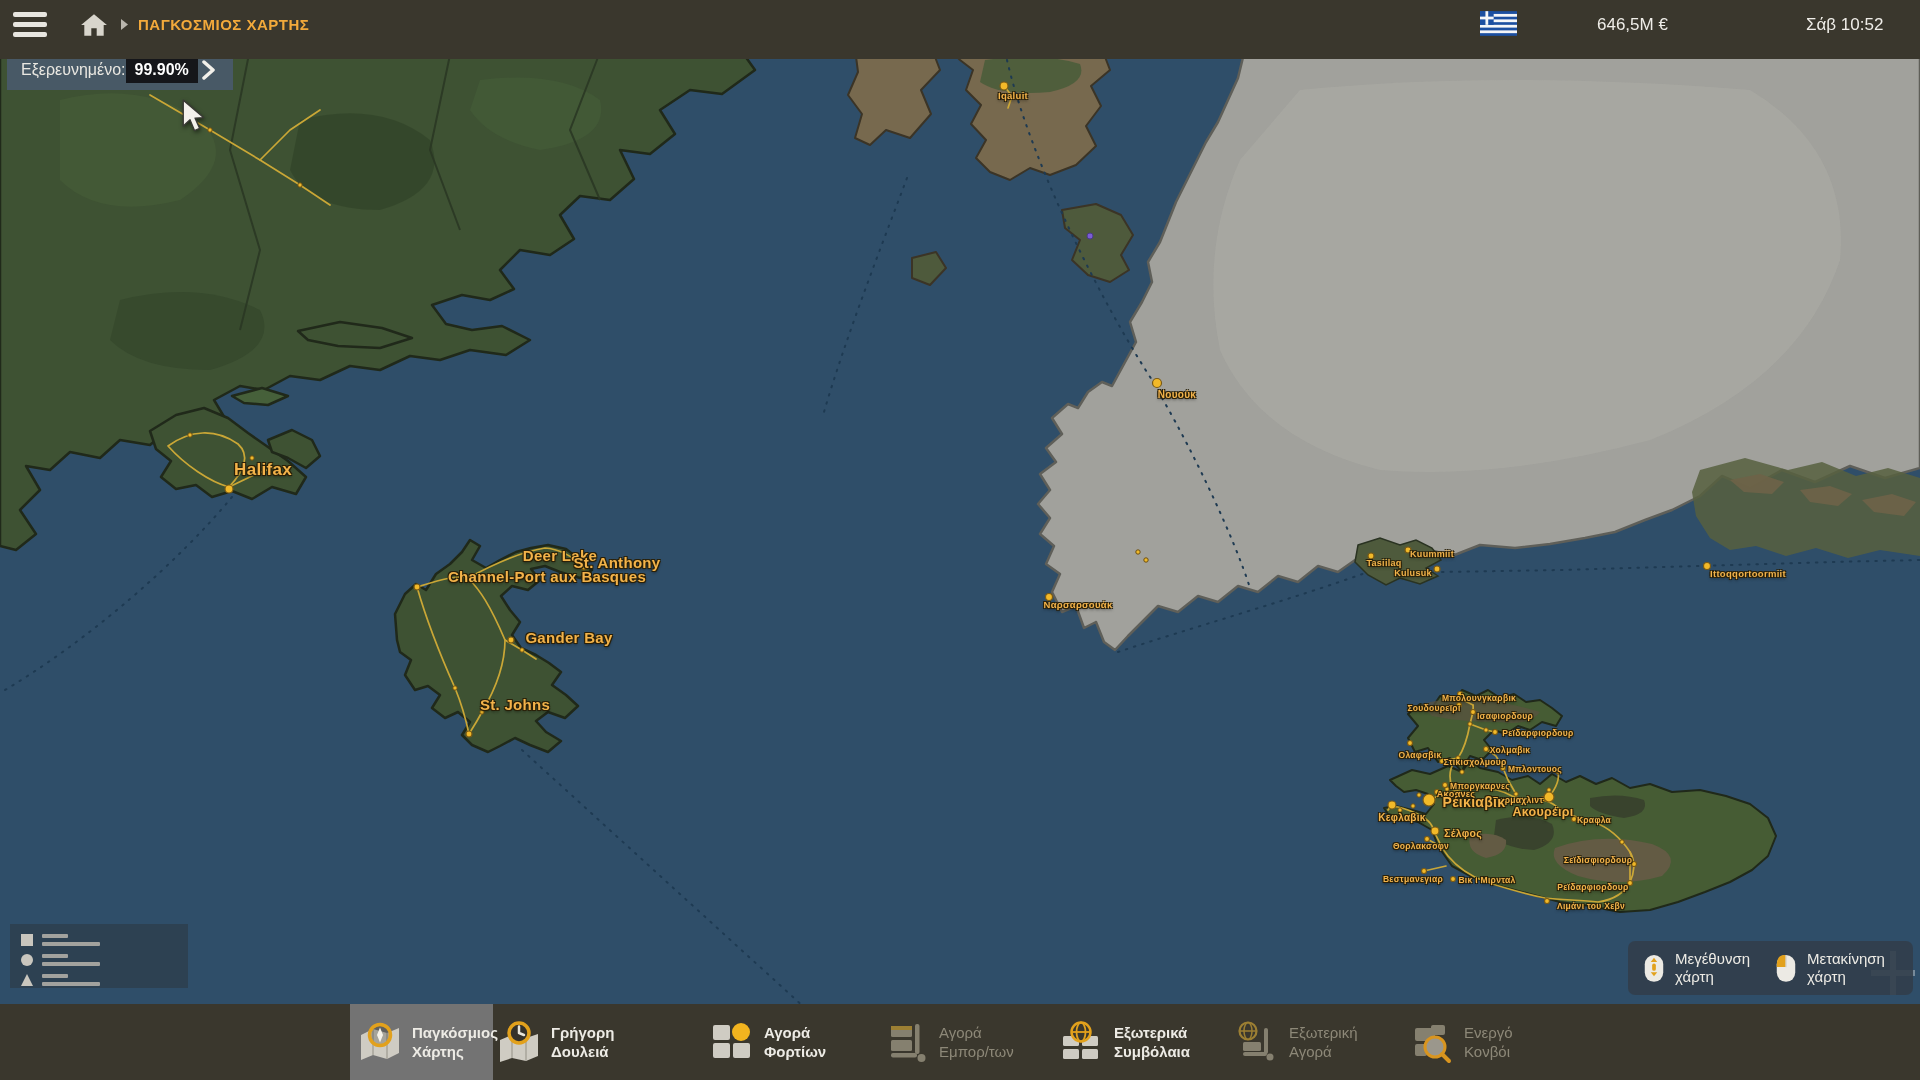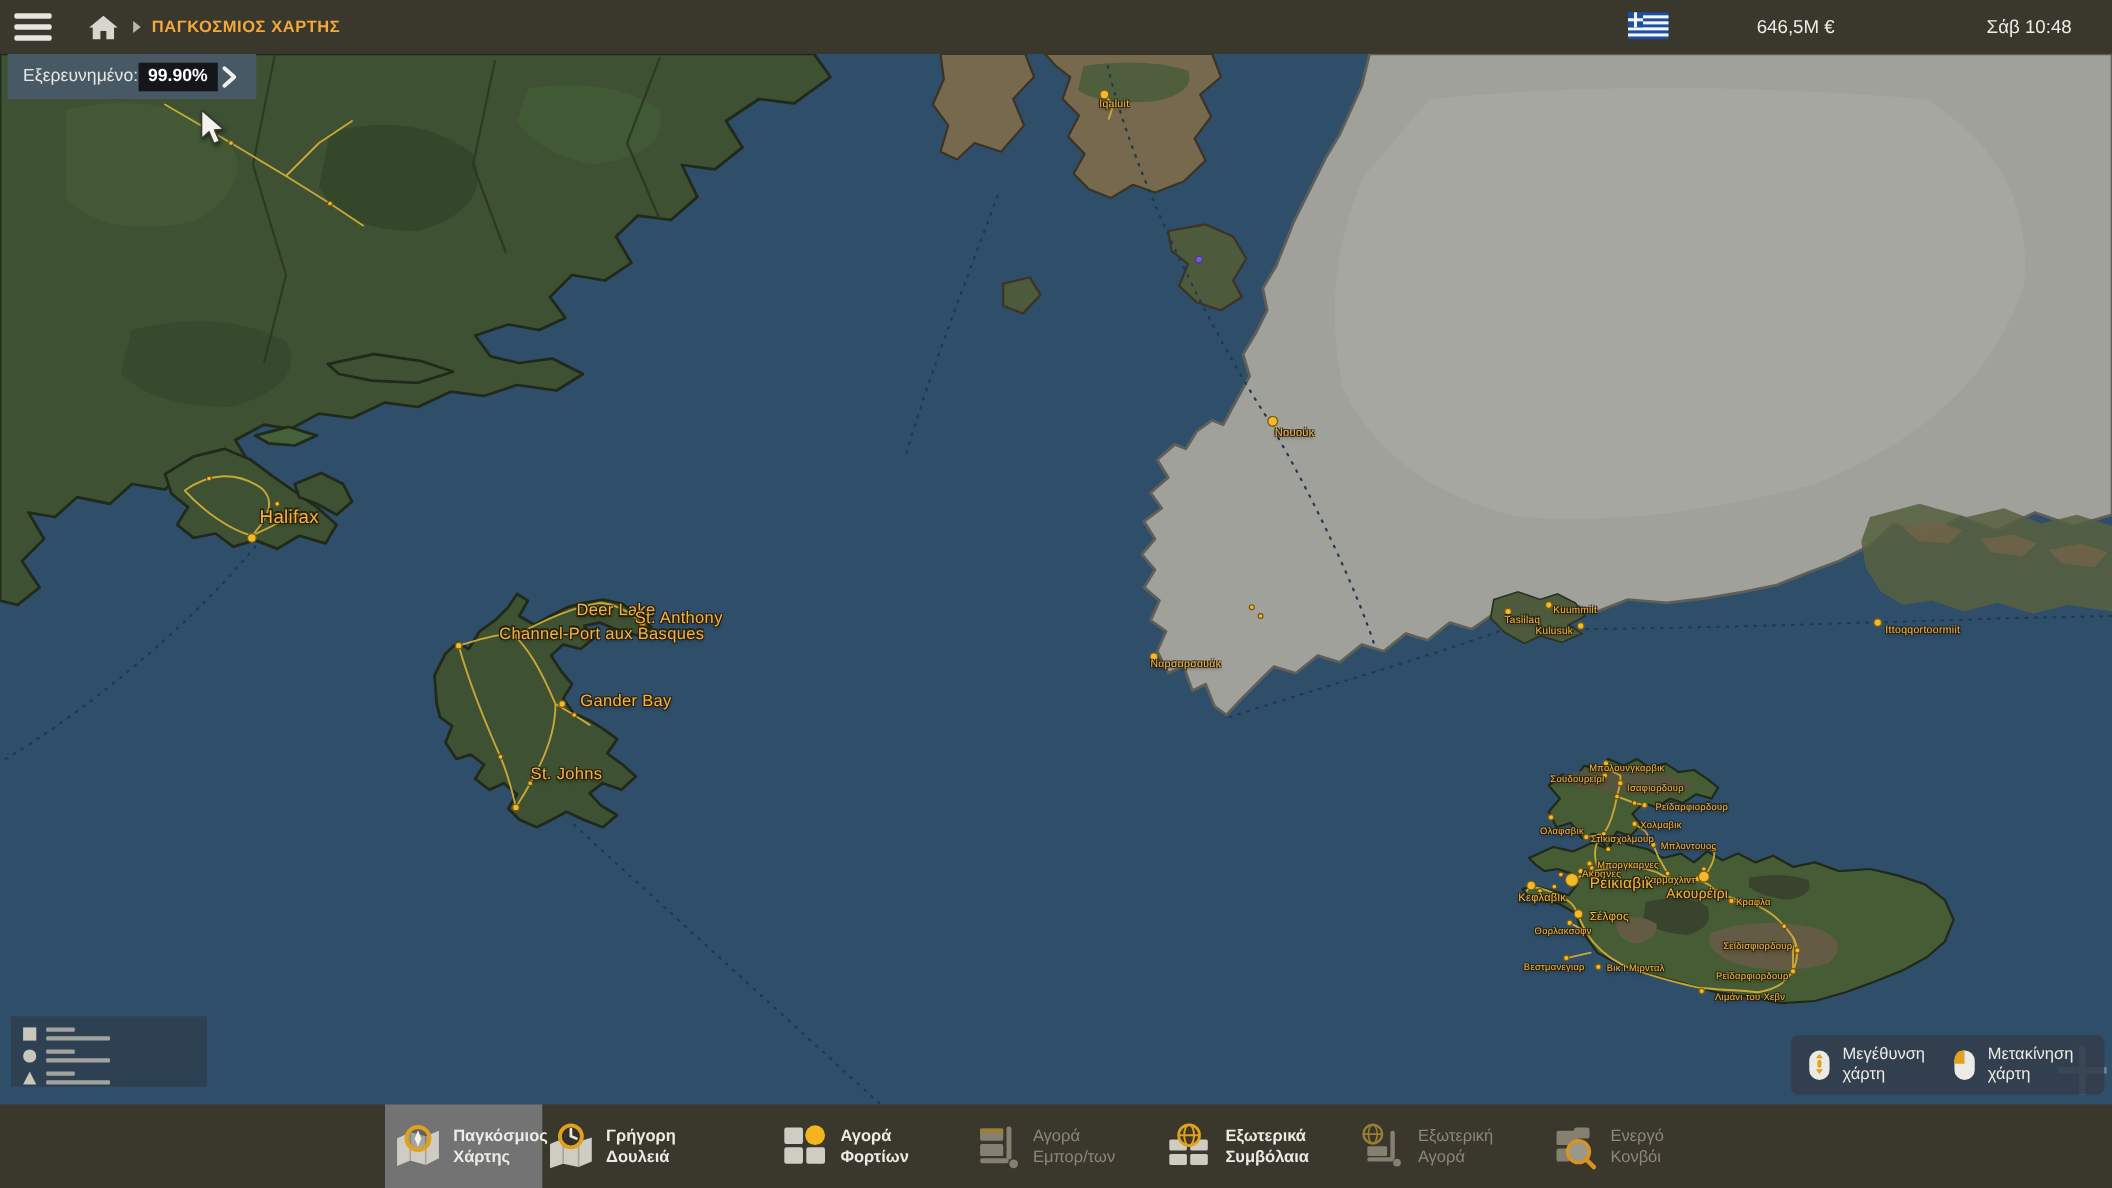--- a/index.html
+++ b/index.html
@@ -4,26 +4,26 @@
 <style>
   html,body{margin:0;padding:0;background:#000;}
   #app{position:relative;width:1920px;height:1080px;overflow:hidden;
        font-family:"Liberation Sans",sans-serif;background:#2F4E69;}
 
   
   #map-svg{position:absolute;left:0;top:0;z-index:0;}
   .city-dot{fill:#F2B929;stroke:#7A5A15;stroke-width:1.2;}
   #city-layer{position:absolute;left:0;top:0;width:100%;height:100%;z-index:2;pointer-events:none;}
   .city-label{position:absolute;transform:translate(-50%,-50%);color:#F3B throughput;}
-  .city-label{position:absolute;transform:translate(-50%,-50%);color:#F3B34A;font-weight:normal;
+  .city-label{position:absolute;transform:translate(-50%,-50%);color:#F3B34A;font-weight:bold;
     white-space:nowrap;letter-spacing:.3px;pointer-events:auto;
     text-shadow:1px 1px 0 #2A2008,-1px 1px 0 #2A2008,1px -1px 0 #2A2008,-1px -1px 0 #2A2008,0 2px 3px rgba(0,0,0,.55);}
 
   
-  #top-bar{position:absolute;left:0;top:0;width:100%;height:49px;background:#3A372D;z-index:10;
+  #top-bar{position:absolute;left:0;top:0;width:100%;height:59px;background:#3A372D;z-index:10;
            display:flex;align-items:center;}
   .burger{position:absolute;left:12px;top:11px;width:38px;height:28px;cursor:pointer;}
   .home-btn{position:absolute;left:80px;top:12px;width:28px;height:26px;cursor:pointer;}
   .crumb-arrow{position:absolute;left:120px;top:18px;}
   #breadcrumb-title{position:absolute;left:138px;top:0;line-height:49px;color:#F2A93B;
                     font-weight:bold;font-size:15px;letter-spacing:.5px;}
   #flag{position:absolute;left:1480px;top:11px;width:37px;height:25px;}
   #money{position:absolute;left:1597px;top:0;line-height:49px;color:#EFEDE8;font-size:17px;}
   #clock{position:absolute;left:1806px;top:0;line-height:49px;color:#EFEDE8;font-size:17px;}
 
@@ -278,21 +278,21 @@
       <rect width="36" height="24" fill="#1C4FA1"></rect>
       <rect y="2.7" width="36" height="2.7" fill="#F5F6F8"></rect>
       <rect y="8" width="36" height="2.7" fill="#F5F6F8"></rect>
       <rect y="13.3" width="36" height="2.7" fill="#F5F6F8"></rect>
       <rect y="18.7" width="36" height="2.7" fill="#F5F6F8"></rect>
       <rect width="13.3" height="13.3" fill="#1C4FA1"></rect>
       <rect x="5.3" width="2.7" height="13.3" fill="#F5F6F8"></rect>
       <rect y="5.3" width="13.3" height="2.7" fill="#F5F6F8"></rect>
     </svg>
     <div id="money">646,5M €</div>
-    <div id="clock">Σάβ 10:48</div>
+    <div id="clock">Σάβ 10:52</div>
   </header>
 
   <div id="explored">
     <span class="lbl">Εξερευνημένο:</span>
     <span class="val">99.90%</span>
     <span class="chev">
       <svg width="13" height="20" viewBox="0 0 13 20">
         <path d="M2,2 L11,10 L2,18" fill="none" stroke="#F2F0EA" stroke-width="3.5" stroke-linecap="round" stroke-linejoin="round"></path>
       </svg>
     </span>

